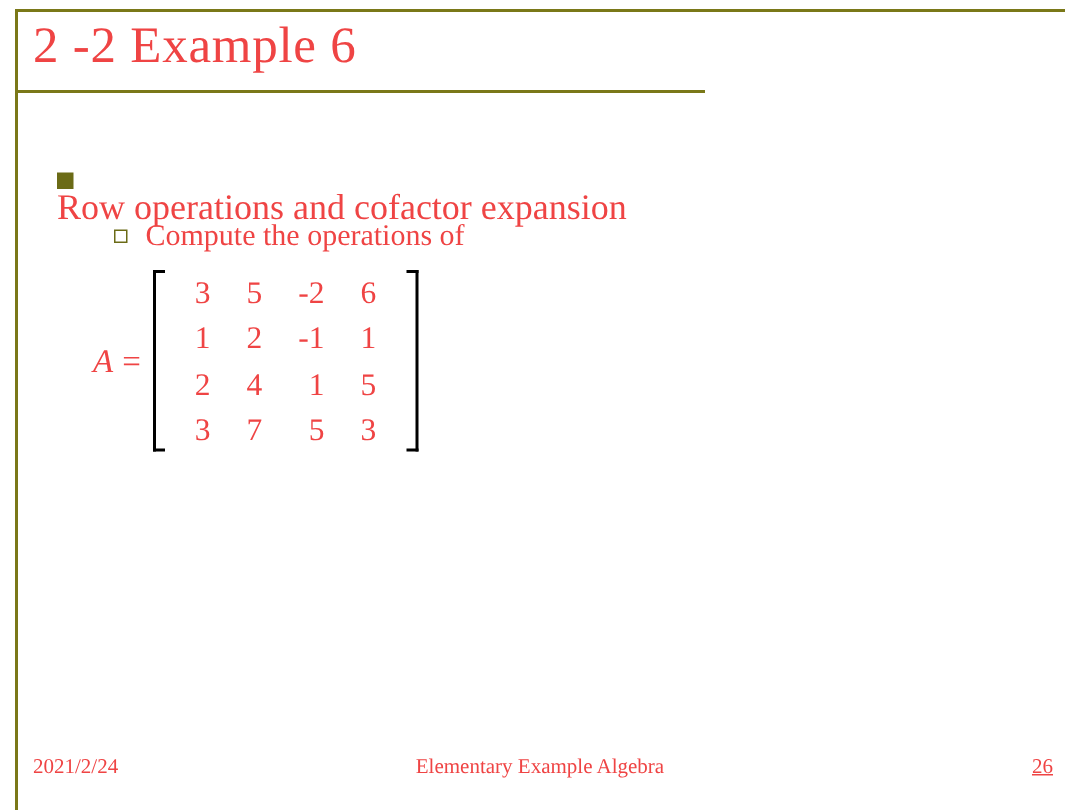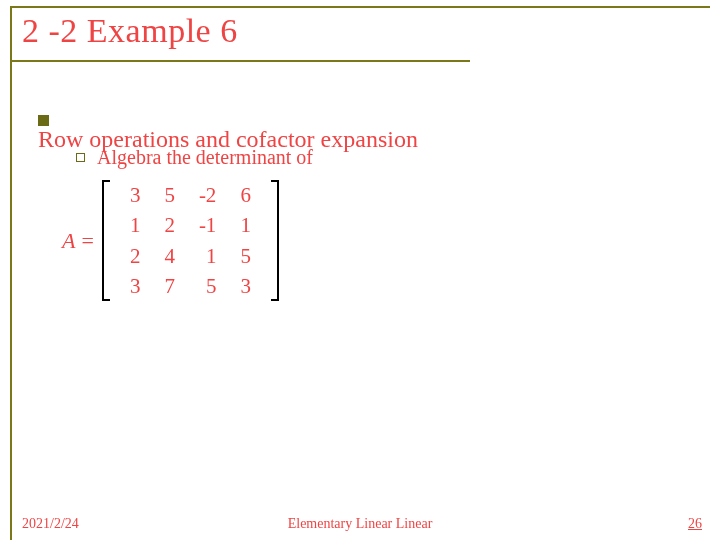--- a/index.html
+++ b/index.html
@@ -22,42 +22,42 @@
   .matrix-area .eq { margin-right: 8px; }
   .matrix { display: flex; align-items: stretch; }
   .bracket { width: 10px; position: relative; }
   .bracket::before, .bracket::after { content: ""; position: absolute; left: 0; right: 0; height: 2px; background: #000; }
   .bracket::before { top: 0; } .bracket::after { bottom: 0; }
   .bracket .v { position: absolute; top: 0; bottom: 0; width: 2px; background: #000; }
   .bracket.left .v { left: 0; } .bracket.left::before, .bracket.left::after { right: 2px; }
   .bracket.right .v { right: 0; } .bracket.right::before, .bracket.right::after { left: 2px; }
   .mtable { border-collapse: collapse; margin: 0 6px; }
   .mtable td { padding: 2px 12px; text-align: right; font-size: 21px; line-height: 1.25; min-width: 22px; }
-  .footer { position: absolute; left: 0; bottom: 8px; width: 720px; display: flex; justify-content: space-between; align-items: baseline; padding: 0 18px 0 22px; font-size: 14px; }
+  .footer { position: absolute; left: 0; bottom: 20px; width: 720px; display: flex; justify-content: space-between; align-items: baseline; padding: 0 18px 0 22px; font-size: 14px; }
   .footer .date { font-size: 14px; }
   .footer .center { font-size: 14px; position: absolute; left: 0; right: 0; text-align: center; }
   .footer .page { font-size: 14px; text-decoration: underline; }
 </style>
 </head>
 <body>
 
 <div class="slide">
   <div class="border-top full"></div>
   <div class="border-left"></div>
   <div class="title">2 -2 Example 6</div>
   <div class="border-top short"></div>
 
   <div class="bullet-row b1">
     <div class="bullet-sq"></div>
     <div class="txt">Row operations and cofactor expansion</div>
   </div>
 
   <div class="bullet-row b2">
     <div class="bullet-open"></div>
-    <div class="txt">Algebra the determinant of</div>
+    <div class="txt">Compute the operations of</div>
   </div>
 
   <div class="matrix-area">
     <span class="lhs">A</span>
     <span class="eq">=</span>
     <div class="matrix">
       <div class="bracket left">
           <div class="v"></div>
         </div>
       <table class="mtable">
@@ -89,16 +89,16 @@
       </tbody>
         </table>
       <div class="bracket right">
           <div class="v"></div>
         </div>
     </div>
   </div>
 
   <div class="footer">
     <div class="date">2021/2/24</div>
-    <div class="center">Elementary Linear Linear</div>
+    <div class="center">Elementary Example Algebra</div>
     <div class="page">26</div>
   </div>
 </div>
 
 </body></html>

